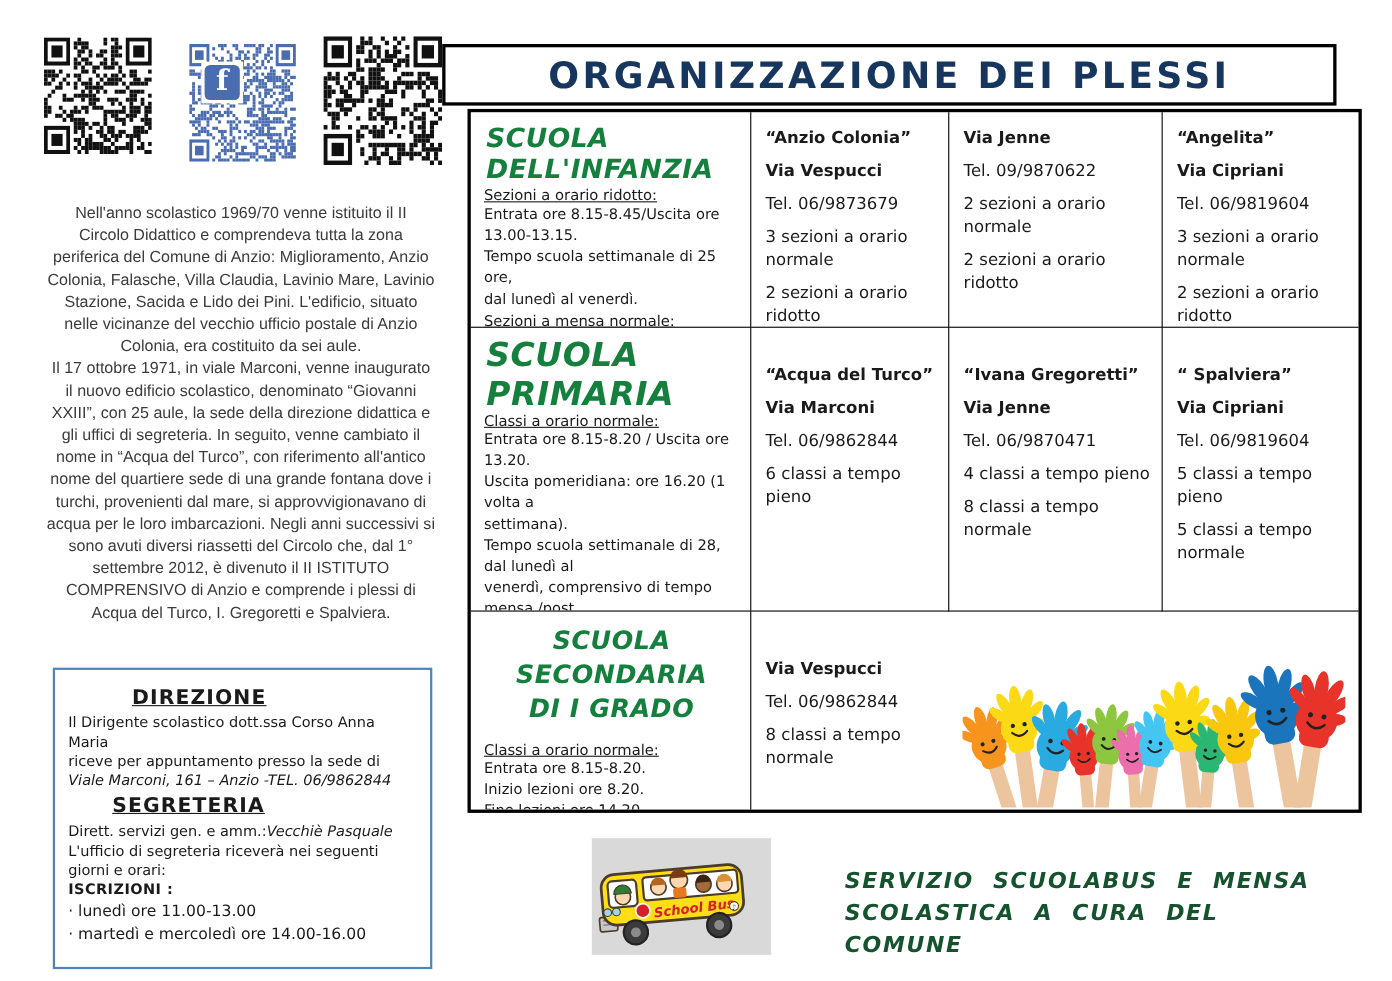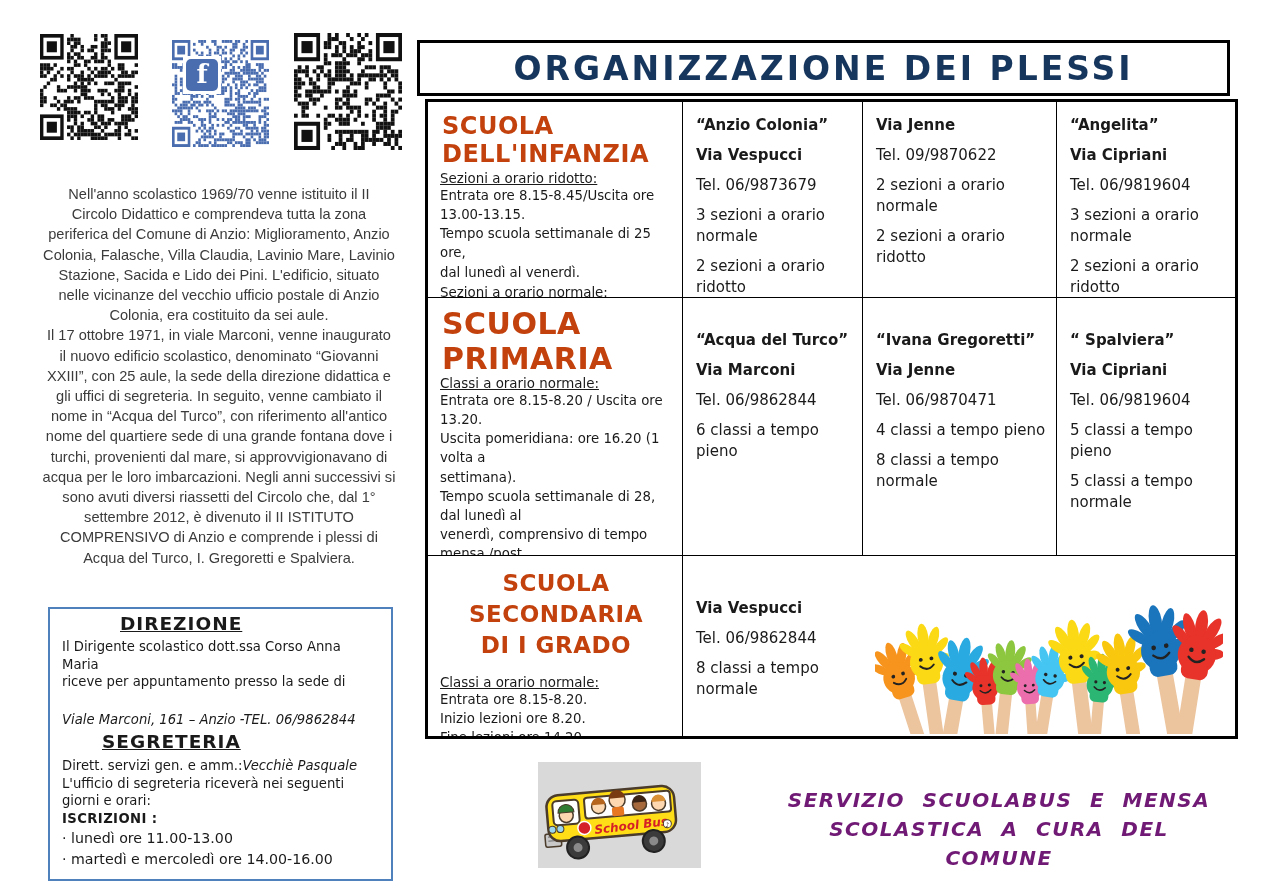--- a/index.html
+++ b/index.html
@@ -24,49 +24,49 @@
   }
 
   
   .history {
     position:absolute; left:20px; top:184px; width:398px;
     font-family:"Liberation Sans", sans-serif; font-size:14.6px; line-height:20.2px;
     text-align:center; color:#3b3b3b; white-space:pre-line;
   }
   .dbox {
     position:absolute; left:48px; top:607px; width:345px; height:274px;
-    border:2px solid #4F81BD; padding:1px 10px 0 12px;
+    border:2px solid #4F81BD; padding:12px 10px 0 12px;
     font-size:13.2px; line-height:1.32; overflow:hidden;
   }
   .d-head { font-weight:bold; font-size:18.5px; text-decoration:underline; letter-spacing:1px; margin:2px 0 2px 58px; }
   .d-head.seg { margin-left:40px; margin-top:2px; }
   .d-text { white-space:pre-line; }
-  .d-addr { font-style:italic; margin-bottom:1px;margin-top:20px; }
+  .d-addr { font-style:italic; margin-bottom:1px; }
   .d-dir-line { margin-bottom:1px; }
   .d-dir-line .it { font-style:italic; }
   .d-bold { font-weight:bold; letter-spacing:.4px; line-height:1.38; }
   .d-hour { font-size:14.2px; line-height:1.45; }
 
   
   .t-title {
-    position:absolute; left:417px; top:40px; width:813px; height:56px;
+    position:absolute; left:402px; top:40px; width:813px; height:56px;
     border:3px solid #000; display:flex; align-items:center; justify-content:center;
     font-size:33px; font-weight:bold; color:#17365D; letter-spacing:3px;
   }
   .t-grid {
     position:absolute; left:425px; top:99px; width:813px; height:640px;
     border:3px solid #000; display:grid;
     grid-template-columns:255px 180px 194px 1fr;
     grid-template-rows:196px 258px 1fr;
   }
   .c { border-right:1px solid #000; border-bottom:1px solid #000; overflow:hidden; }
   .c.lc { border-right:none; }
   .c.lr { border-bottom:none; }
   .sched { padding:6px 10px 0 12px; }
-  .h-blue { color:#c2410c; font-weight:bold; letter-spacing:.5px; }
+  .h-blue { color:#15803d; font-weight:bold; letter-spacing:.5px;font-style:italic; }
   .h-inf { font-size:24px; margin:4px 0 2px 2px; }
   .h-pri { font-size:30px; margin:2px 0 0 2px; }
   .h-sec { font-size:23px; text-align:center; white-space:pre-line; line-height:1.35; margin:6px 0 14px 0; }
   .sub { font-weight:normal; text-decoration:underline; font-size:13.4px; margin-top:3px; }
   .stext { font-size:13.3px; line-height:1.44; white-space:pre-line; }
   .plesso { padding:13px 8px 0 13px; font-size:15px; line-height:1.4; }
   .plesso.pad-top { padding-top:32px; }
   .plesso div { margin-bottom:9px; }
   .p-name, .p-street { font-weight:bold; }
   .merged { position:relative; grid-column:2 / 5; }
@@ -75,21 +75,21 @@
   .hands svg { display:block; width:100%; height:100%; }
 
   
   .bus {
     position:absolute; left:538px; top:762px; width:163px; height:106px;
     background:#d9d9d9;
   }
   .bus svg { display:block; width:100%; height:100%; }
   .service {
     position:absolute; left:768px; top:786px; width:462px;
-    text-align:center; color:#701a75; font-weight:bold; font-style:italic;
+    color:#14532d; font-weight:bold; font-style:italic;
     font-size:20px; line-height:29px; letter-spacing:1.5px; word-spacing:9px;
     white-space:pre-line;
   }
 </style>
 </head>
 <body>
 
 <div class="page">
 
   <div class="qr" style="left:40px; top:34px; width:98px; height:106px;">
@@ -1364,21 +1364,21 @@
   <div class="t-title">ORGANIZZAZIONE DEI PLESSI</div>
 
   <div class="t-grid">
 
     <div class="c sched">
       <div class="h-blue h-inf">SCUOLA DELL'INFANZIA</div>
       <div class="sub">Sezioni a orario ridotto:</div>
       <div class="stext">Entrata ore 8.15-8.45/Uscita ore 13.00-13.15.
 Tempo scuola settimanale di 25 ore,
 dal lunedì al venerdì.</div>
-      <div class="sub">Sezioni a orario normale:</div>
+      <div class="sub">Sezioni a mensa normale:</div>
 
     </div>
     <div class="c plesso">
       <div class="p-name">“Anzio Colonia”</div>
       <div class="p-street">Via Vespucci</div>
       <div class="p-tel">Tel. 06/9873679</div>
       <div class="p-info">3 sezioni a orario normale</div>
       <div class="p-info">2 sezioni a orario ridotto</div>
     </div>
     <div class="c plesso">

